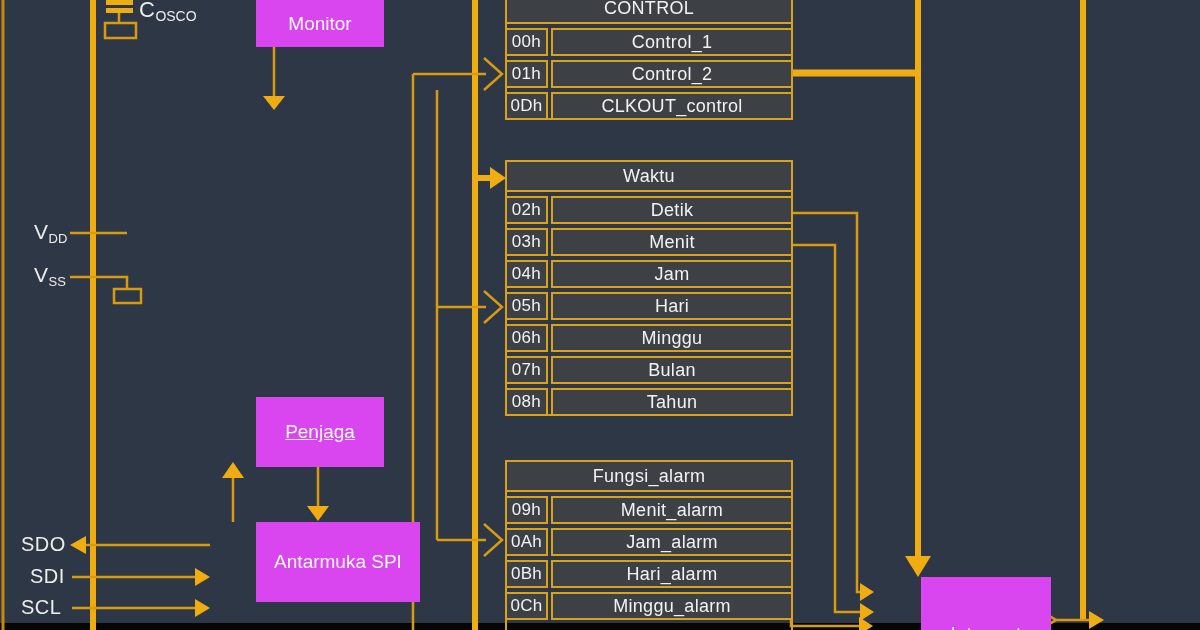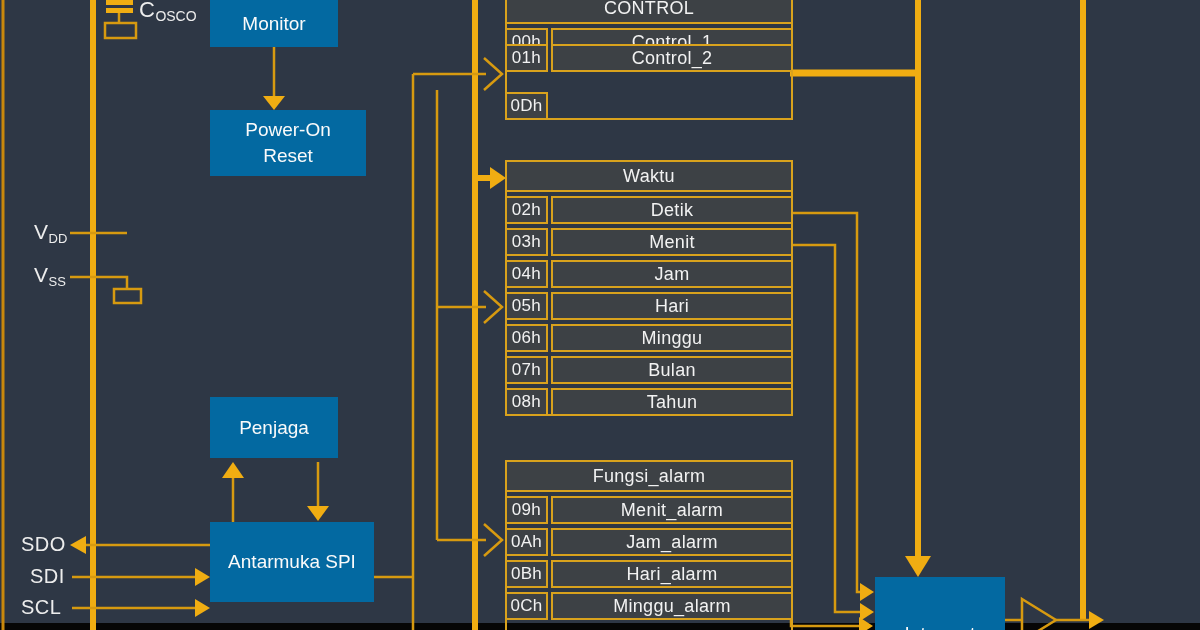--- a/index.html
+++ b/index.html
@@ -6,23 +6,23 @@
   .canvas{
     position:relative;width:1200px;height:630px;overflow:hidden;
     background:#2E3745;
     font-family:"Liberation Sans", sans-serif;
     color:#EDEDED;
   }
   svg.wires{position:absolute;left:0;top:0;z-index:1;}
   .lbl{position:absolute;z-index:3;font-size:20px;letter-spacing:.5px;white-space:nowrap;}
   .lbl .sub{font-size:13px;vertical-align:-4px;letter-spacing:0;}
   .box{
-    position:absolute;z-index:3;background:#0369a1;color:#FAFAFA;
+    position:absolute;z-index:3;background:#d946ef;color:#FAFAFA;
     display:flex;align-items:center;justify-content:center;text-align:center;
-    font-size:19px;line-height:1.35;
+    font-size:19px;line-height:1.35;margin-left:46px;
   }
   .regtable{position:absolute;left:505px;width:288px;z-index:2;}
   .outline{position:absolute;inset:0;border:2px solid #D9A21D;}
   .thead,.acell,.ncell{
     position:absolute;box-sizing:border-box;background:#3D4145;
     border:2px solid #D9A21D;color:#F2F2F2;
     display:flex;align-items:center;justify-content:center;
     font-size:18px;letter-spacing:.3px;white-space:nowrap;
   }
   .thead{left:0;right:0;top:0;height:32px;}
@@ -119,38 +119,38 @@
     <span>V</span><span class="sub">SS</span>
   </div>
   <div class="lbl" style="left:21px;top:533px;">SDO</div>
   <div class="lbl" style="left:30px;top:565px;">SDI</div>
   <div class="lbl" style="left:21px;top:596px;">SCL</div>
   <div class="intlbl" style="left:1108px;top:598px;">
     <span>INT</span>
   </div>
 
   <div class="box" style="left:210px;top:0;width:128px;height:47px;">Monitor</div>
-  <div class="box" style="left:210px;top:110px;width:128px;height:66px;padding:0 14px;">Power-On Reset</div>
-  <div class="box" style="left:210px;top:397px;width:128px;height:61px;">Penjaga</div>
+  <div class="box" style="left:210px;top:397px;width:128px;height:70px;text-decoration:underline;">Penjaga</div>
   <div class="box" style="left:210px;top:522px;width:128px;height:80px;padding:0 18px;">Antarmuka SPI</div>
   <div class="box" style="left:875px;top:577px;width:130px;height:70px;align-items:flex-end;padding-bottom:0;">Interrupt</div>
 
   <div class="regtable" style="top:-8px;height:128px;">
     <div class="outline"></div>
     <div class="thead">CONTROL</div>
     <div class="row" style="top:36px;">
       <div class="acell">00h</div>
       <div class="ncell">Control_1</div>
     </div>
-    <div class="row" style="top:52px;text-align:center;">
+    <div class="row" style="top:68px;text-align:center;">
       <div class="acell">01h</div>
       <div class="ncell">Control_2</div>
     </div>
     <div class="row" style="top:100px;">
       <div class="acell">0Dh</div>
+      <div class="ncell">CLKOUT_control</div>
     </div>
   </div>
 
   <div class="regtable" style="top:160px;height:256px;">
     <div class="outline"></div>
     <div class="thead">Waktu</div>
     <div class="row" style="top:36px;">
       <div class="acell">02h</div>
       <div class="ncell">Detik</div>
     </div>

